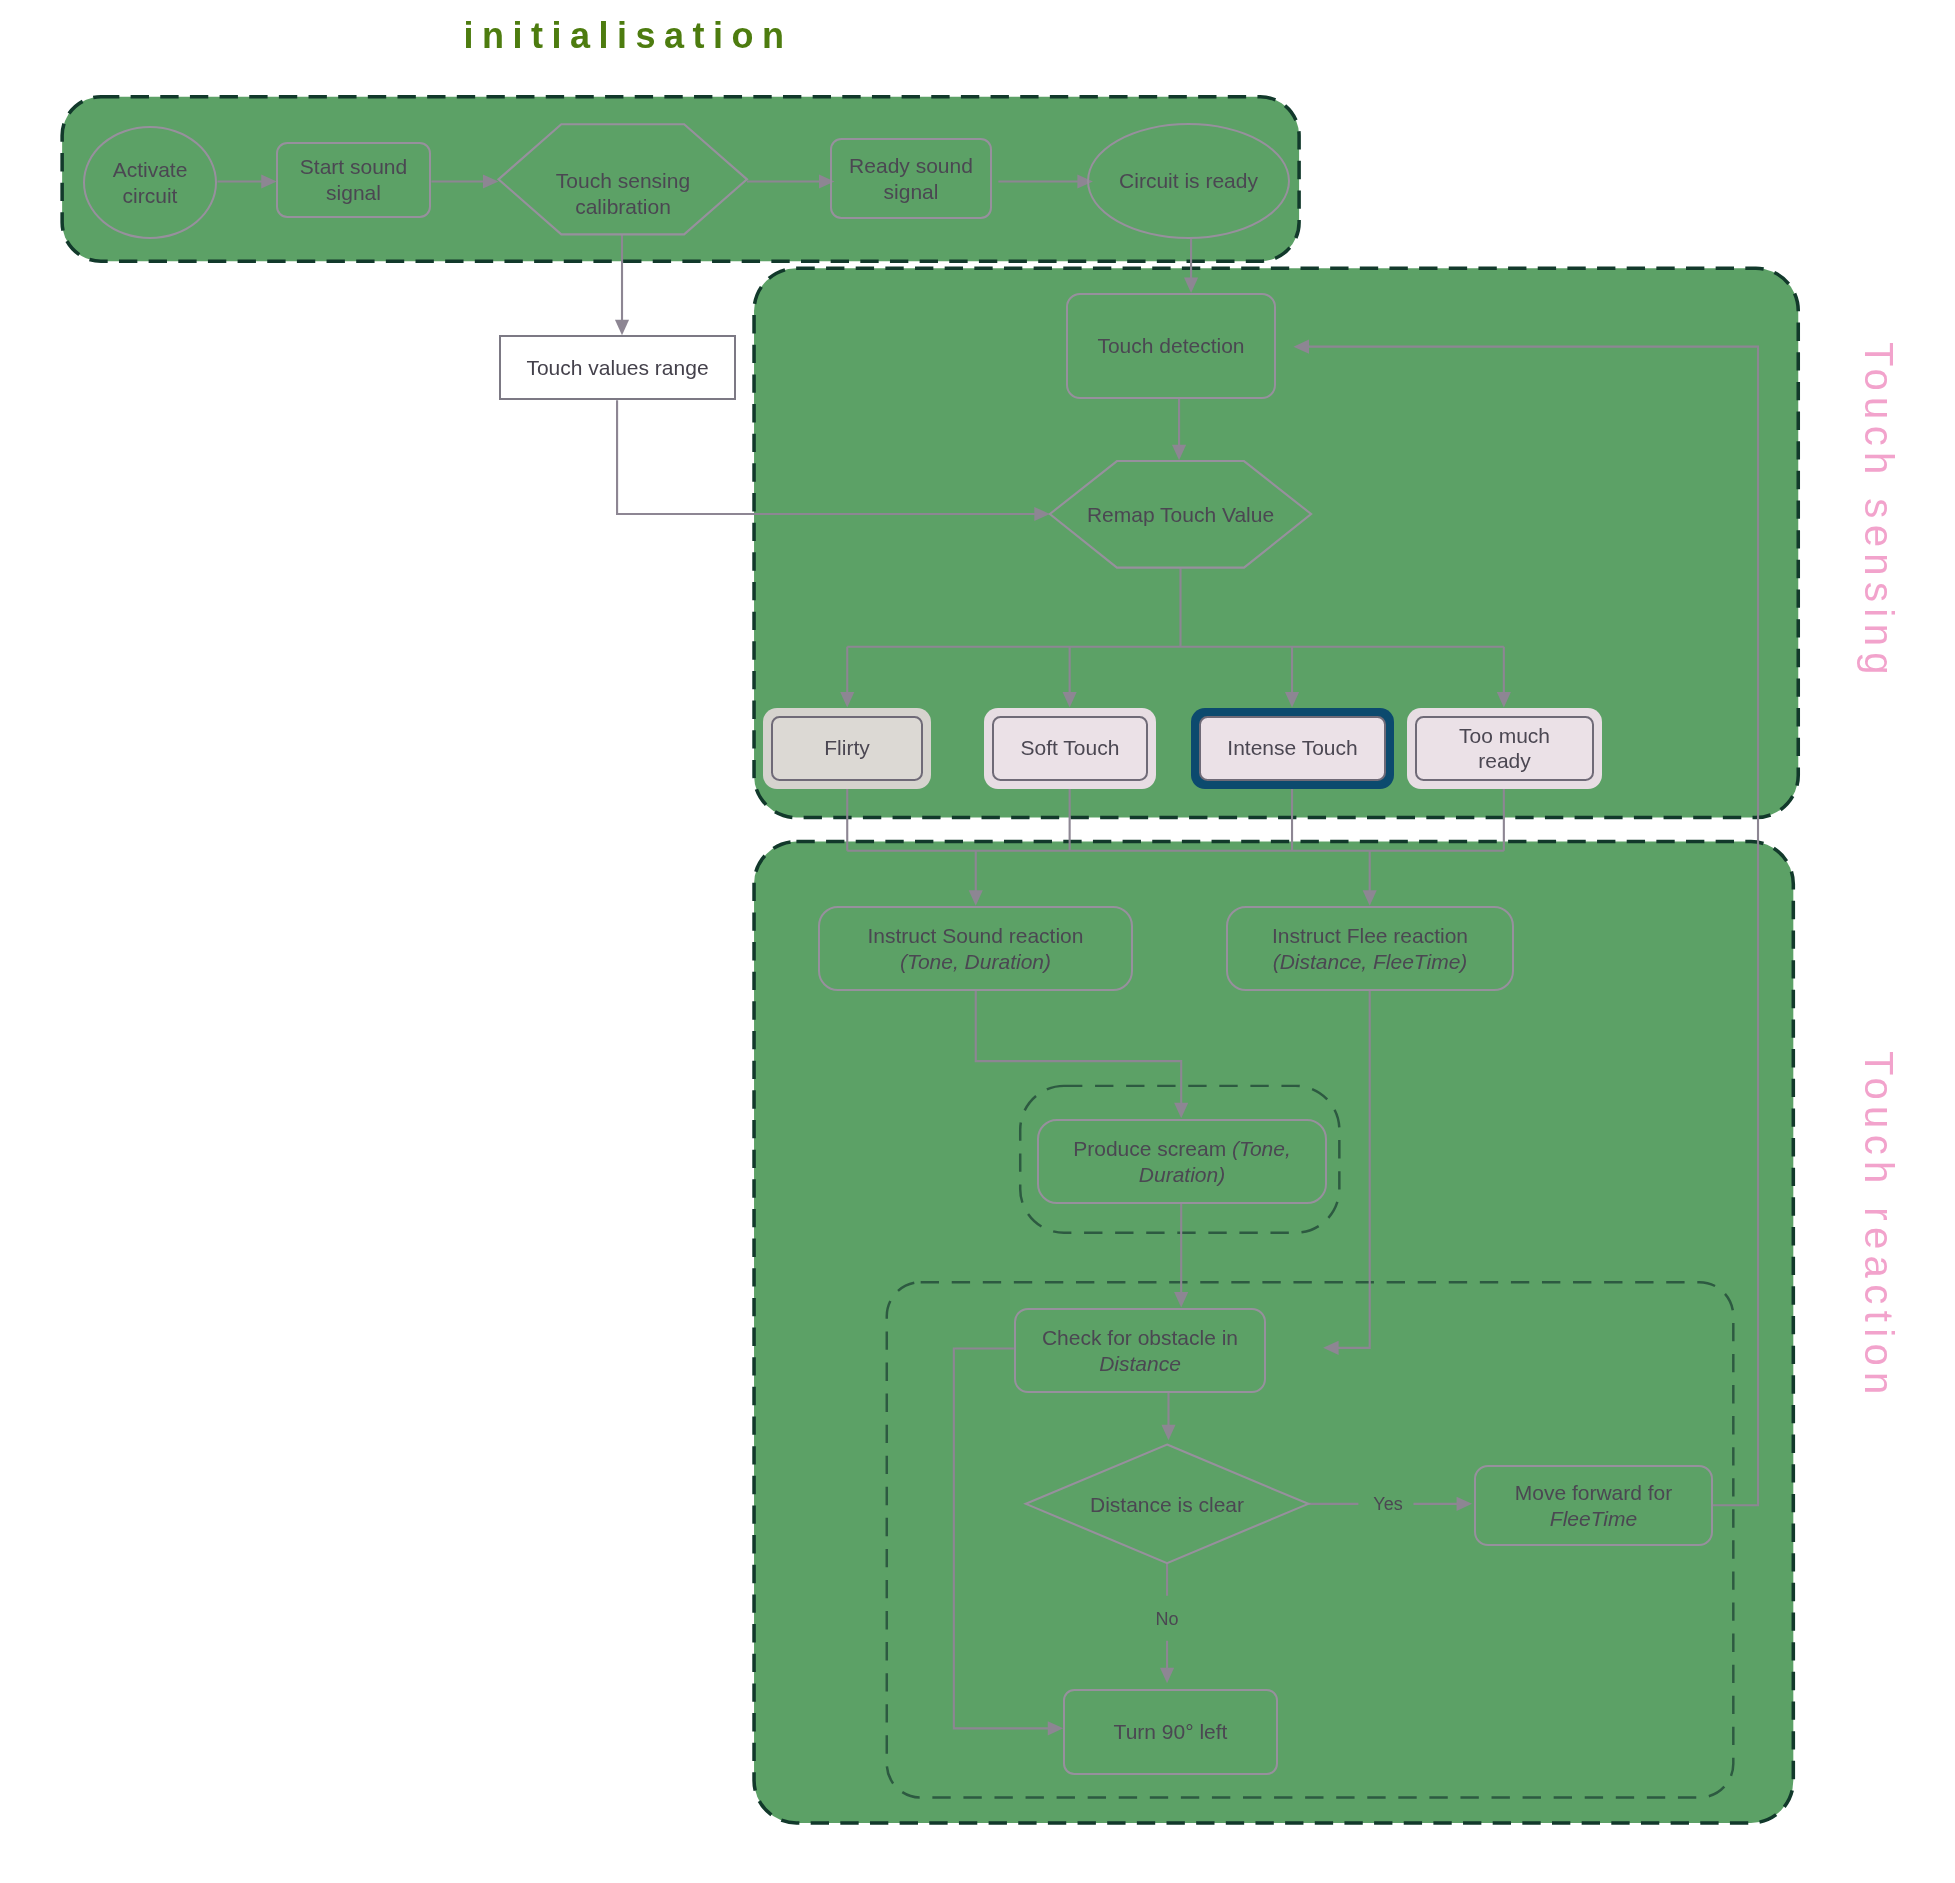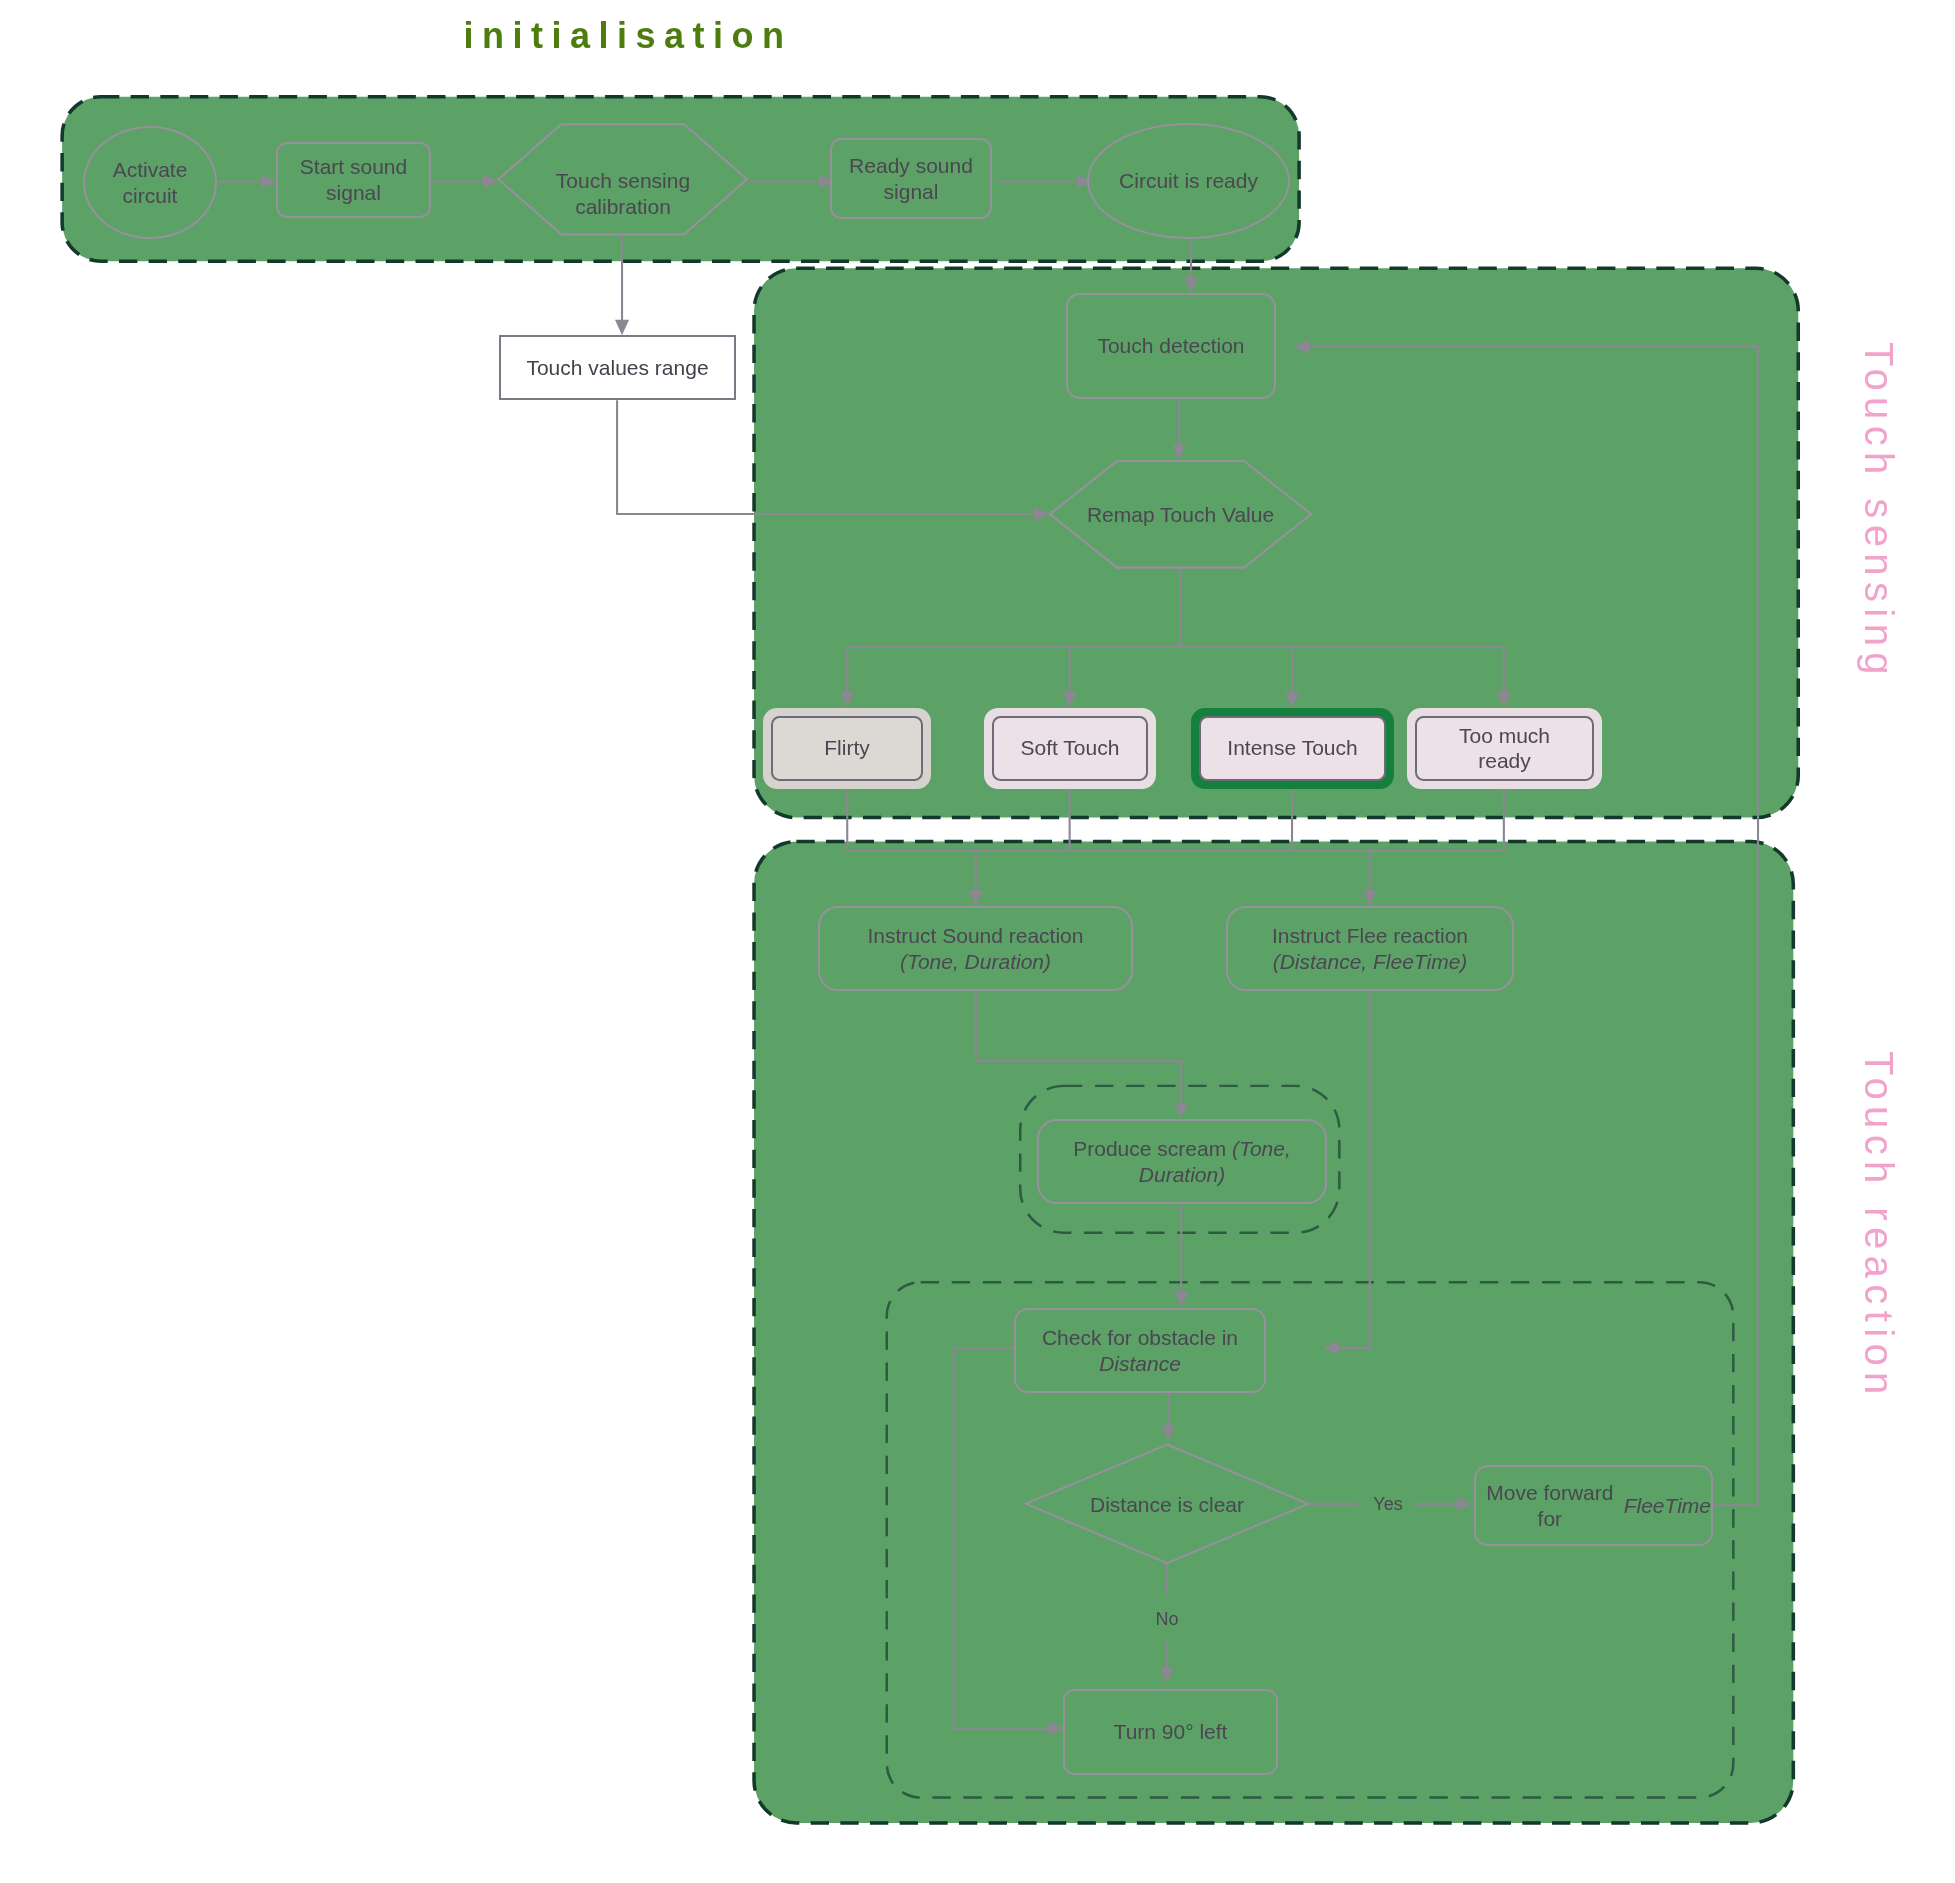--- a/index.html
+++ b/index.html
@@ -127,21 +127,21 @@
   <div class="cat-outer" style="left:763px;top:708px;width:168px;height:81px;background:#d6d3ce;">
     <div class="cat-inner" style="background:#dcd9d4;">
       <span>Flirty</span>
     </div>
   </div>
   <div class="cat-outer" style="left:984px;top:708px;width:172px;height:81px;background:#e7dde3;">
     <div class="cat-inner" style="background:#ebe1e7;">
       <span>Soft Touch</span>
     </div>
   </div>
-  <div class="cat-outer" style="left:1191px;top:708px;width:203px;height:81px;background:#15803d;">
+  <div class="cat-outer" style="left:1191px;top:708px;width:203px;height:81px;background:#0c4a6e;">
     <div class="cat-inner" style="background:#ebe1e7;">
       <span>Intense Touch</span>
     </div>
   </div>
   <div class="cat-outer" style="left:1407px;top:708px;width:195px;height:81px;background:#e7dde3;">
     <div class="cat-inner" style="background:#ebe1e7;">
       <span style="width:120px;">Too much ready</span>
     </div>
   </div>
 
@@ -163,21 +163,21 @@
     <span class="it">Distance</span>
   </div>
 
   <div class="node" style="left:1026px;top:1445px;width:282px;height:119px;">
     <span>Distance is clear</span>
   </div>
 
   <div class="lbl" style="left:1360px;top:1487px;width:56px;height:34px;">Yes</div>
   <div class="lbl" style="left:1139px;top:1602px;width:56px;height:34px;">No</div>
 
-  <div class="node bordered rrect20 twoline" style="left:1474px;top:1465px;width:239px;height:81px;flex-direction:row;">
+  <div class="node bordered rrect20 twoline" style="left:1474px;top:1465px;width:239px;height:81px;flex-direction:column;">
     <span>Move forward for</span>
     <span class="it">FleeTime</span>
   </div>
 
   <div class="node bordered rrect16" style="left:1063px;top:1689px;width:215px;height:86px;">
     <span>Turn 90° left</span>
   </div>
 
 </div>
 

